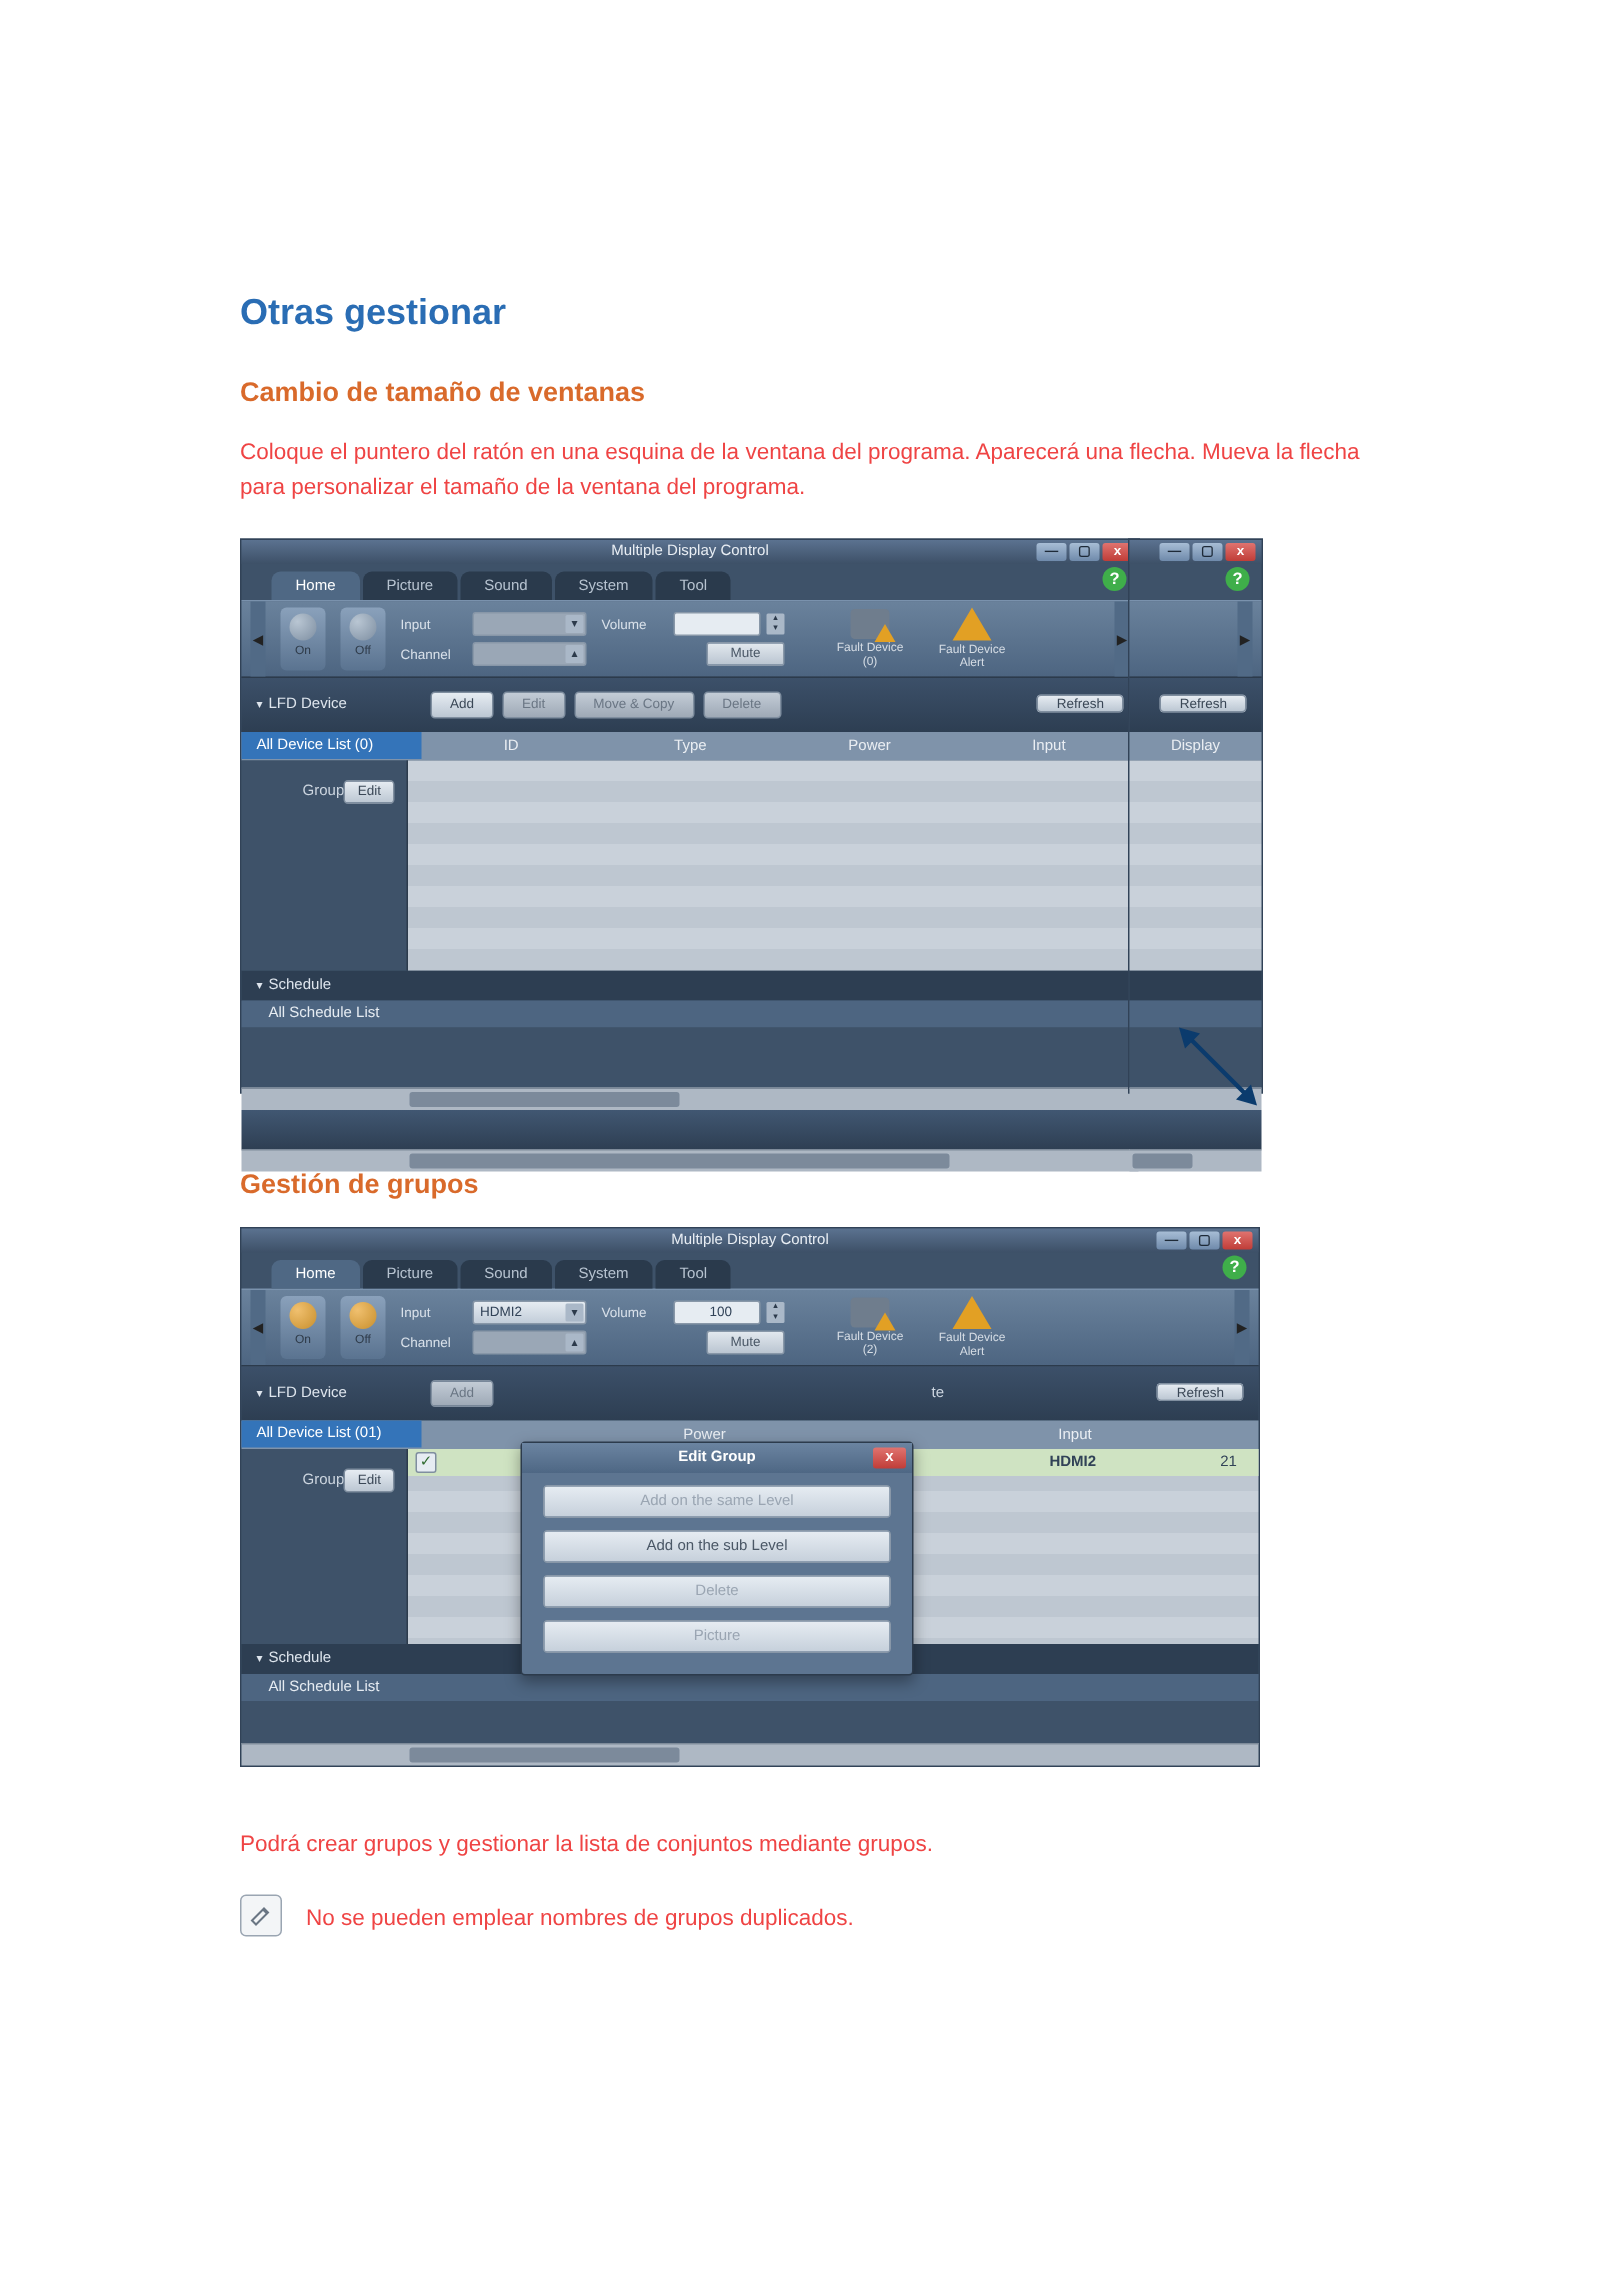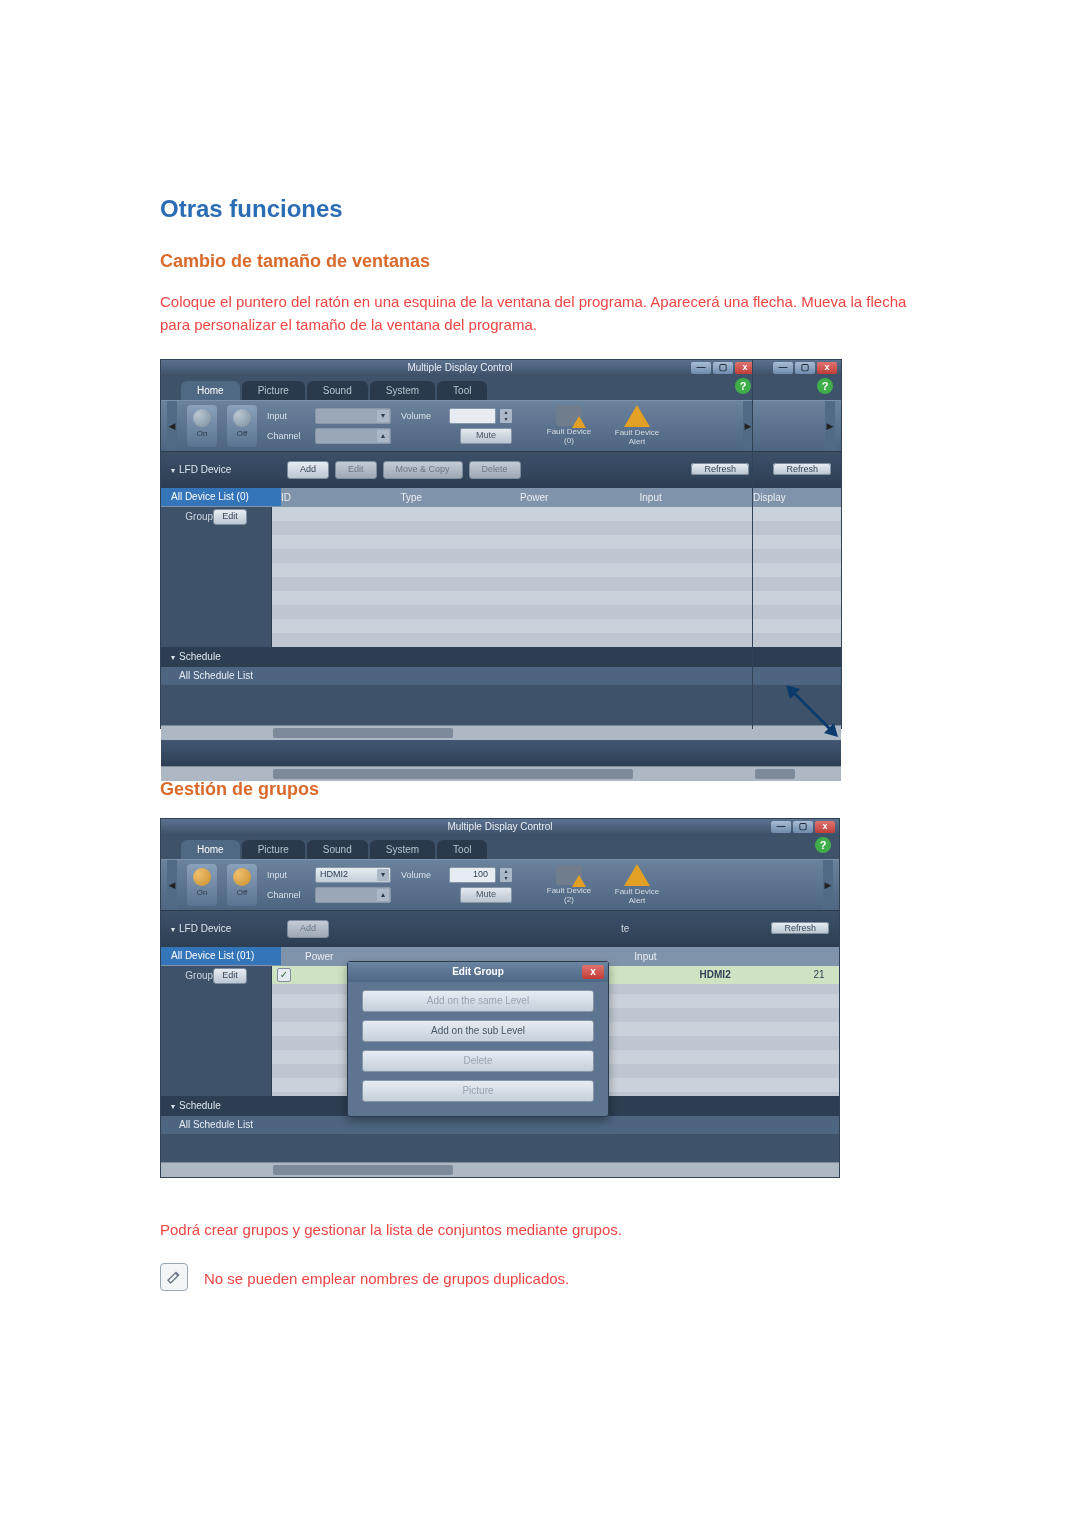--- a/index.html
+++ b/index.html
@@ -27,42 +27,42 @@
   .pwrbtn.dim .circ{background:radial-gradient(circle at 30% 30%,#b9c6d3,#7d8ea1)}
   .pwrbtn .lbl{font-size:8px;color:#2e3a48}
   .nav-arrow{width:10px;height:50px;background:#516a86;display:flex;align-items:center;justify-content:center;color:#222;font-size:9px}
   .field-col{display:flex;flex-direction:column;gap:4px}
   .frow{display:flex;align-items:center;gap:4px}
   .flabel{font-size:9px;color:#d9e1ea;width:44px}
   .fselect{width:70px;height:14px;background:linear-gradient(#e6ecf2,#c2cdd9);border:1px solid #8897a8;border-radius:2px;position:relative;color:#314257;font-size:9px;line-height:13px;padding-left:4px}
   .fselect .dd{position:absolute;right:1px;top:1px;width:12px;height:12px;background:#aab8c8;border-radius:1px;text-align:center;line-height:11px;font-size:8px;color:#2c3a4b}
   .fselect.disabled{background:#9aa7b6;color:#5f6b79}
   .vol-row{display:flex;align-items:center;gap:4px}
-  .vol-input{width:38px;height:14px;background:#e6ecf2;border:1px solid #8897a8;border-radius:2px;font-size:9px;text-align:right;padding-right:7px;color:#314257;line-height:13px}
+  .vol-input{width:38px;height:14px;background:#e6ecf2;border:1px solid #8897a8;border-radius:2px;font-size:9px;text-align:right;padding-right:18px;color:#314257;line-height:13px}
   .spin{width:12px;height:14px;background:#aab8c8;border-radius:1px;display:flex;flex-direction:column}
   .spin div{flex:1;text-align:center;font-size:6px;line-height:7px;color:#2c3a4b}
   .mute-btn{width:50px;height:14px;background:linear-gradient(#e2e8ee,#bac5d1);border:1px solid #8897a8;border-radius:2px;text-align:center;font-size:9px;line-height:13px;color:#4a5766}
   .fault{display:flex;flex-direction:column;align-items:center;width:58px}
   .fault .icn{width:26px;height:20px;background:#6f7d8d;border-radius:3px;position:relative}
   .fault .tri{position:absolute;right:-4px;bottom:-2px;width:0;height:0;border-left:7px solid transparent;border-right:7px solid transparent;border-bottom:12px solid #e2a024}
   .fault .icn2{width:0;height:0;border-left:13px solid transparent;border-right:13px solid transparent;border-bottom:22px solid #e2a024;position:relative}
   .fault .lbl{font-size:8px;text-align:center;color:#d6dde5;line-height:1.1;margin-top:2px}
   .midbar{height:36px;background:linear-gradient(#3c5069,#2d3e52);display:flex;align-items:center}
   .sidehead{width:110px;padding-left:10px;font-size:10px;color:#dee5ed}
   .sidehead .caret{display:inline-block;margin-right:4px;font-size:8px}
   .tool-btns{display:flex;gap:6px;padding-left:6px}
   .tbtn{height:16px;padding:0 12px;background:linear-gradient(#e6ecf2,#bcc7d3);border:1px solid #7f8e9f;border-radius:3px;font-size:9px;line-height:15px;color:#3a4756}
   .tbtn.disabled{background:linear-gradient(#c3ccd6,#9ea9b6);color:#6a7684}
   .refresh-wrap{margin-left:auto;padding-right:10px}
   .columns{height:19px;background:#7f93aa;display:flex;align-items:center;color:#eaeef3;font-size:10px}
   .col-side{width:110px;background:#3474b9;height:18px;line-height:18px;padding-left:10px;color:#fff;font-size:10px}
-  .col{flex:1;}
+  .col{flex:1;text-align:center}
   .body-row{display:flex;height:140px}
   .sidebar{width:110px;background:#3e5269;border-right:1px solid #2c3b4c}
-  .sidebar .grow{display:flex;align-items:center;justify-content:center;padding:2px 8px}
+  .sidebar .grow{display:flex;align-items:center;justify-content:flex-end;padding:13px 8px}
   .sidebar .editbtn{height:14px;padding:0 8px;background:linear-gradient(#e6ecf2,#bcc7d3);border:1px solid #7f8e9f;border-radius:3px;font-size:9px;line-height:13px;color:#3a4756}
   .grid-area{flex:1;background:repeating-linear-gradient(#c9d1da,#c9d1da 14px,#bec7d1 14px,#bec7d1 28px)}
   .sched-head{height:20px;background:#2d3e52;color:#dee5ed;font-size:10px;line-height:20px;padding-left:10px}
   .sched-sub{height:18px;background:#4d6581;color:#e6ecf2;font-size:10px;line-height:18px;padding-left:18px}
   .sched-body{height:40px;background:#3e5269}
   .hscroll{height:14px;background:#aeb8c4;position:relative;border-top:1px solid #7e8b9a}
   .hscroll .thumb{position:absolute;height:10px;top:2px;background:#7c8a9b;border-radius:2px}
   .footer-gap{height:26px;background:linear-gradient(#415772,#2e3f53)}
 
   
@@ -86,21 +86,21 @@
   .statusdot{display:inline-block;width:10px;height:10px;border-radius:5px;background:radial-gradient(circle at 30% 30%,#9fe87a,#3a9a2e)}
   .note-row{display:flex;align-items:flex-start;gap:16px;margin-top:20px}
   .note-icon{width:26px;height:26px;border:1px solid #9aa5b2;border-radius:4px;display:flex;align-items:center;justify-content:center;color:#6a7684;background:#f3f5f7;flex-shrink:0}
   .note-icon svg{width:16px;height:16px}
 </style>
 </head>
 <body>
 
 <div class="page">
 
-  <h1 class="blue">Otras funciones</h1>
+  <h1 class="blue">Otras gestionar</h1>
 
   <h2 class="orange">Cambio de tamaño de ventanas</h2>
 
   <p class="body">Coloque el puntero del ratón en una esquina de la ventana del programa. Aparecerá una flecha. Mueva la flecha para personalizar el tamaño de la ventana del programa.</p>
 
   <div class="shot-wrap shot1">
 
     <div class="mdc main">
       <div class="titlebar">
         <span class="title">Multiple Display Control</span>

